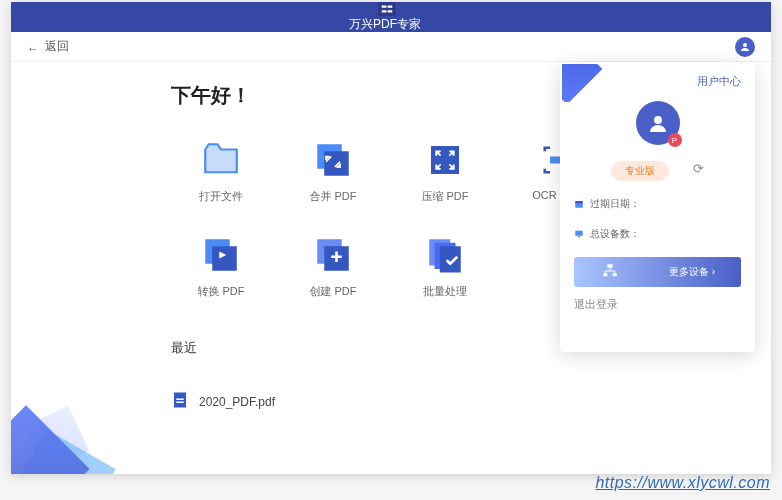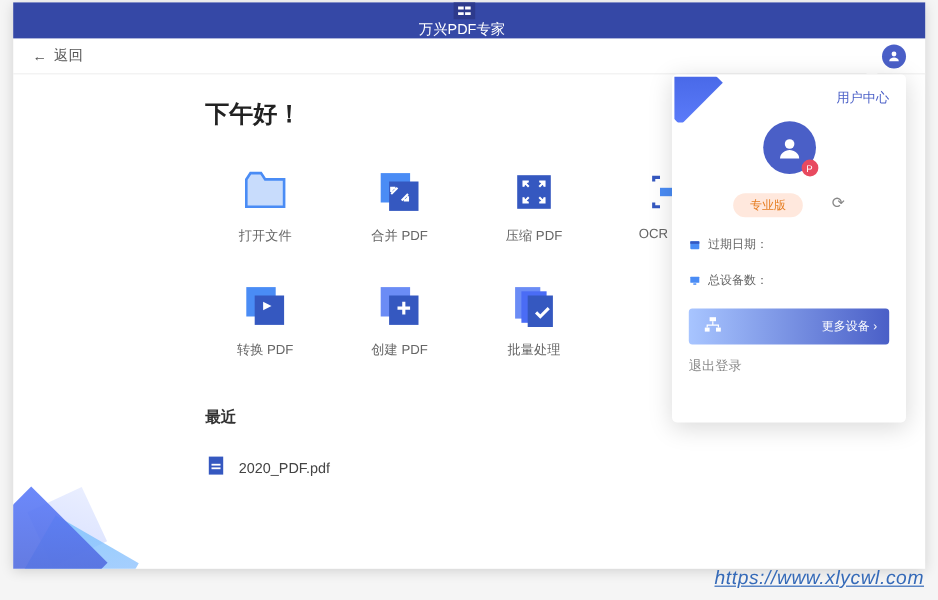--- a/index.html
+++ b/index.html
@@ -22,37 +22,37 @@
 
 .content { padding: 20px 40px; }
 .greeting { font-size: 20px; font-weight: bold; color: #222; margin-bottom: 30px; margin-left: 120px; }
 
 .actions-grid { display: grid; grid-template-columns: repeat(4, 100px); gap: 30px 12px; margin-left: 120px; margin-bottom: 40px; }
 .action-card { display: flex; flex-direction: column; align-items: center; cursor: pointer; }
 .action-card .aicon { width: 42px; height: 42px; margin-bottom: 8px; display: flex; align-items: center; justify-content: center; }
 .action-card .alabel { font-size: 11px; color: #666; }
 
 .recent { margin-left: 120px; }
-.recent-title { font-size: 13px; font-weight: bold; color: #333; margin-bottom: 16px; }
+.recent-title { font-size: 13px; font-weight: normal; color: #333; margin-bottom: 28px; }
 .recent-item { display: flex; align-items: flex-end; gap: 10px; padding: 6px 0; cursor: pointer; font-size: 12px; color: #444; }
 .recent-item .file-icon { width: 18px; height: 18px; }
 
 
 .user-panel { position: absolute; top: 60px; right: 16px; width: 195px; height: 290px; background: #fff; border-radius: 4px; box-shadow: 0 4px 20px rgba(0,0,0,0.15); padding: 12px 14px; }
 .user-panel .corner-deco { position: absolute; top: 2px; left: 2px; width: 42px; height: 38px; overflow: hidden; }
 .user-panel .corner-deco::before { content: ''; position: absolute; top: -20px; left: -20px; width: 50px; height: 50px; background: linear-gradient(135deg, #3b5bdb, #5c7cfa); transform: rotate(45deg); }
 .user-panel .up-title { text-align: right; font-size: 11px; color: #4a5fc7; margin-bottom: 12px; position: relative; z-index: 2; }
 .user-panel .up-avatar { width: 44px; height: 44px; border-radius: 50%; background: #4a5fc7; margin: 0 auto 4px; display: flex; align-items: center; justify-content: center; position: relative; }
 .user-panel .up-avatar .badge { position: absolute; bottom: -2px; right: -2px; width: 14px; height: 14px; border-radius: 50%; background: #e84a5f; color: #fff; font-size: 8px; display: flex; align-items: center; justify-content: center; }
 .user-panel .up-version { text-align: center; margin: 16px 0; display: flex; align-items: flex-start; justify-content: center; gap: 24px; }
 .user-panel .up-version .version-badge { background: #ffe8dd; color: #e67e22; font-size: 10px; padding: 3px 14px; border-radius: 10px; }
 .user-panel .up-version .refresh { color: #888; font-size: 13px; cursor: pointer; }
 .user-panel .up-info { font-size: 10px; color: #666; margin: 16px 0; display: flex; align-items: center; gap: 6px; text-align: right; }
 .user-panel .up-info .info-icon { width: 10px; height: 10px; }
-.user-panel .up-button { margin-top: 14px; height: 30px; background: linear-gradient(90deg, #a8c5ff, #4a5fc7); border-radius: 3px; display: flex; align-items: center; justify-content: space-between; padding: 0 10px; color: #fff; font-size: 10px; cursor: pointer; }
+.user-panel .up-button { margin-top: 14px; height: 30px; background: linear-gradient(90deg, #a8c5ff, #4a5fc7); border-radius: 3px; display: flex; align-items: center; justify-content: space-between; padding: 0 26px; color: #fff; font-size: 10px; cursor: pointer; }
 .user-panel .up-logout { margin-top: 10px; font-size: 11px; color: #888; cursor: pointer; }
 
 
 .deco-bl { position: absolute; bottom: 0; left: 0; width: 120px; height: 100px; overflow: hidden; pointer-events: none; }
 .deco-bl .tri1 { position: absolute; bottom: -40px; left: -30px; width: 90px; height: 90px; background: linear-gradient(135deg, #5c7cfa, #4a5fc7); transform: rotate(45deg); opacity: 0.9; }
 .deco-bl .tri2 { position: absolute; bottom: -50px; left: 10px; width: 80px; height: 80px; background: linear-gradient(135deg, #74c0fc, #a8c5ff); transform: rotate(30deg); opacity: 0.8; }
 .deco-bl .tri3 { position: absolute; bottom: 10px; left: 20px; width: 50px; height: 50px; background: linear-gradient(135deg, #e0e7ff, #c5d0ff); transform: rotate(65deg); opacity: 0.7; }
 
 .watermark { position: absolute; bottom: 8px; right: 12px; font-size: 16px; color: #356ab8; font-style: italic; letter-spacing: 0.5px; text-decoration: underline; }
 </style>

